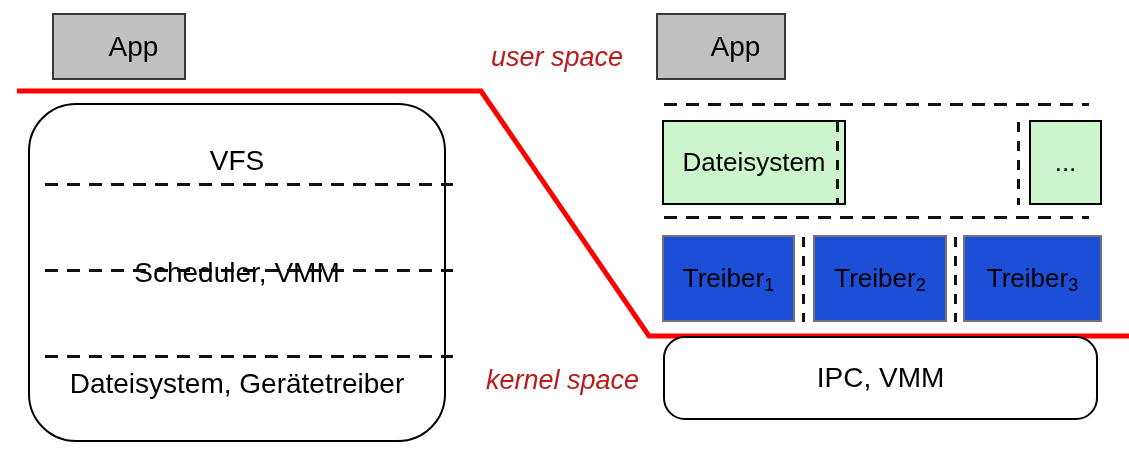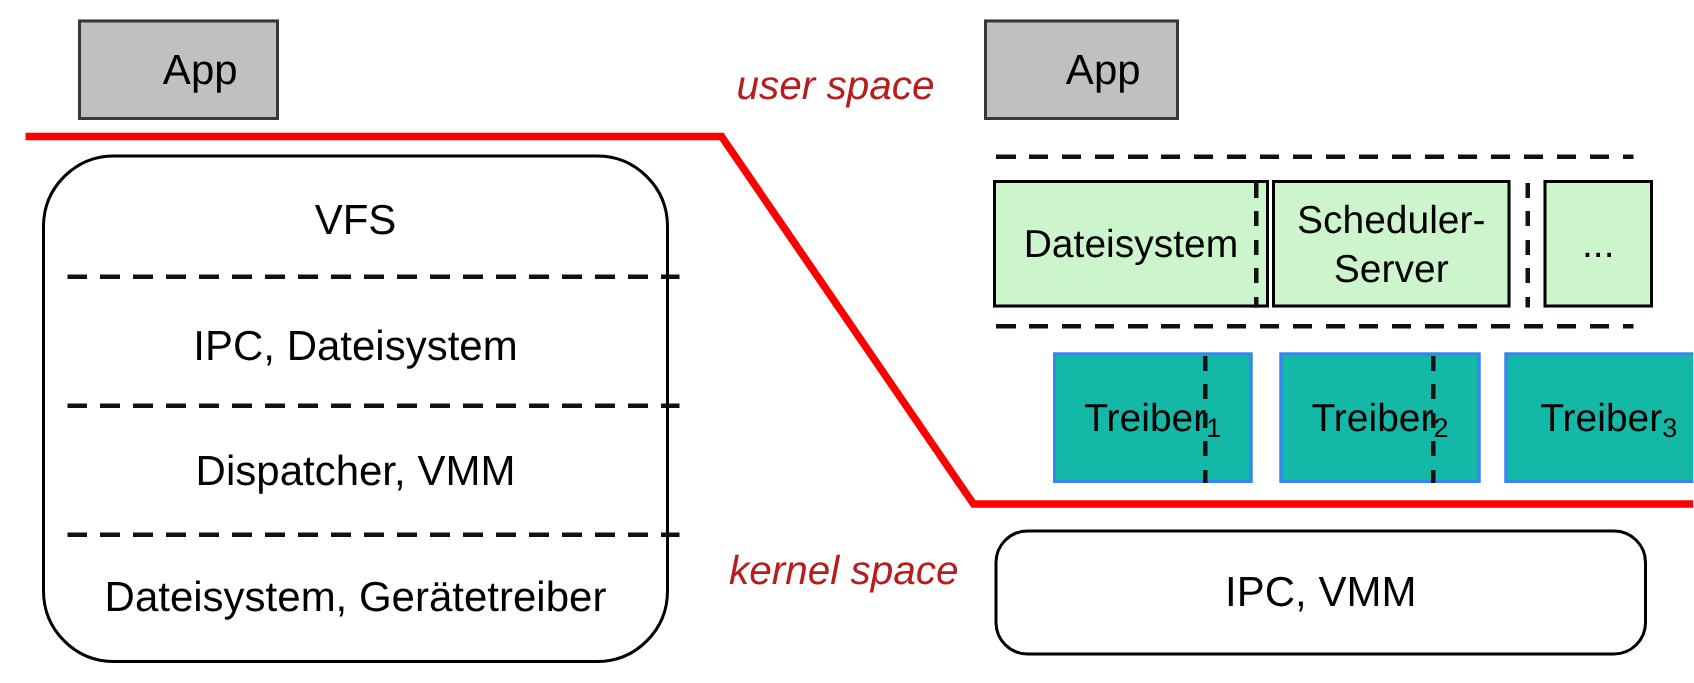--- a/index.html
+++ b/index.html
@@ -20,26 +20,26 @@
   }
   .mono-row{flex:1;display:flex;align-items:center;justify-content:center;font-size:28px;}
   .hdash{height:3px;background:repeating-linear-gradient(90deg,#111 0 13px,transparent 13px 22px);}
   .vdash{width:3px;background:repeating-linear-gradient(180deg,#111 0 10px,transparent 10px 19px);}
   .server-box{
     background:#ccf5cc;border:2px solid #000;box-sizing:border-box;
     display:flex;flex-direction:column;align-items:center;justify-content:center;
     font-size:26px;line-height:1.25;text-align:center;
   }
   .driver-box{
-    background:#14b8a6;border:2px solid #3b82f6;box-sizing:border-box;
-    display:flex;align-items:center;justify-content:center;font-size:26px;margin-left:40px;
+    background:#1d4ed8;border:2px solid #737373;box-sizing:border-box;
+    display:flex;align-items:center;justify-content:center;font-size:26px;
   }
   .driver-sub{font-size:18px;position:relative;top:7px;}
   .micro-kernel{
-    left:663px;top:353px;width:435px;height:84px;box-sizing:border-box;
+    left:663px;top:336px;width:435px;height:84px;box-sizing:border-box;
     border:2px solid #000;border-radius:22px;background:#fff;
     display:flex;align-items:center;justify-content:center;font-size:28px;
   }
   .red-label{color:#b91c1c;font-style:italic;font-size:27px;white-space:nowrap;}
   .boundary{left:0;top:0;width:1129px;height:455px;pointer-events:none;}
 </style>
 </head>
 <body>
 
 <div class="canvas">
@@ -53,24 +53,21 @@
 
   <div class="abs app-box" style="left:52px;top:13px;width:134px;height:67px;">
     <span>App</span>
   </div>
 
   <div class="abs mono-kernel">
     <div class="mono-row">
       <span>VFS</span>
     </div>
     <div class="mono-row">
-      <span>IPC, Dateisystem</span>
-    </div>
-    <div class="mono-row">
-      <span>Dispatcher, VMM</span>
+      <span>Scheduler, VMM</span>
     </div>
     <div class="mono-row">
       <span>Dateisystem, Gerätetreiber</span>
     </div>
   </div>
 
   <div class="abs hdash" style="left:45px;top:183px;width:408px;"></div>
   <div class="abs hdash" style="left:45px;top:269px;width:408px;"></div>
   <div class="abs hdash" style="left:45px;top:355px;width:408px;"></div>
 
@@ -78,24 +75,20 @@
     <span>App</span>
   </div>
 
   <div class="abs hdash" style="left:664px;top:103px;width:425px;"></div>
   <div class="abs hdash" style="left:664px;top:216px;width:425px;"></div>
 
   <div class="abs server-box" style="left:662px;top:120px;width:184px;height:85px;">
     <span>Dateisystem</span>
   </div>
   <div class="abs vdash" style="left:836px;top:122px;height:83px;"></div>
-  <div class="abs server-box" style="left:848px;top:120px;width:159px;height:85px;">
-    <span>Scheduler-</span>
-    <span>Server</span>
-  </div>
   <div class="abs vdash" style="left:1017px;top:122px;height:83px;"></div>
   <div class="abs server-box" style="left:1029px;top:120px;width:73px;height:85px;">
     <span>...</span>
   </div>
 
   <div class="abs driver-box" style="left:662px;top:235px;width:133px;height:87px;">
     <span>Treiber</span>
       <span class="driver-sub">1</span>
   </div>
   <div class="abs vdash" style="left:802px;top:237px;height:85px;"></div>

